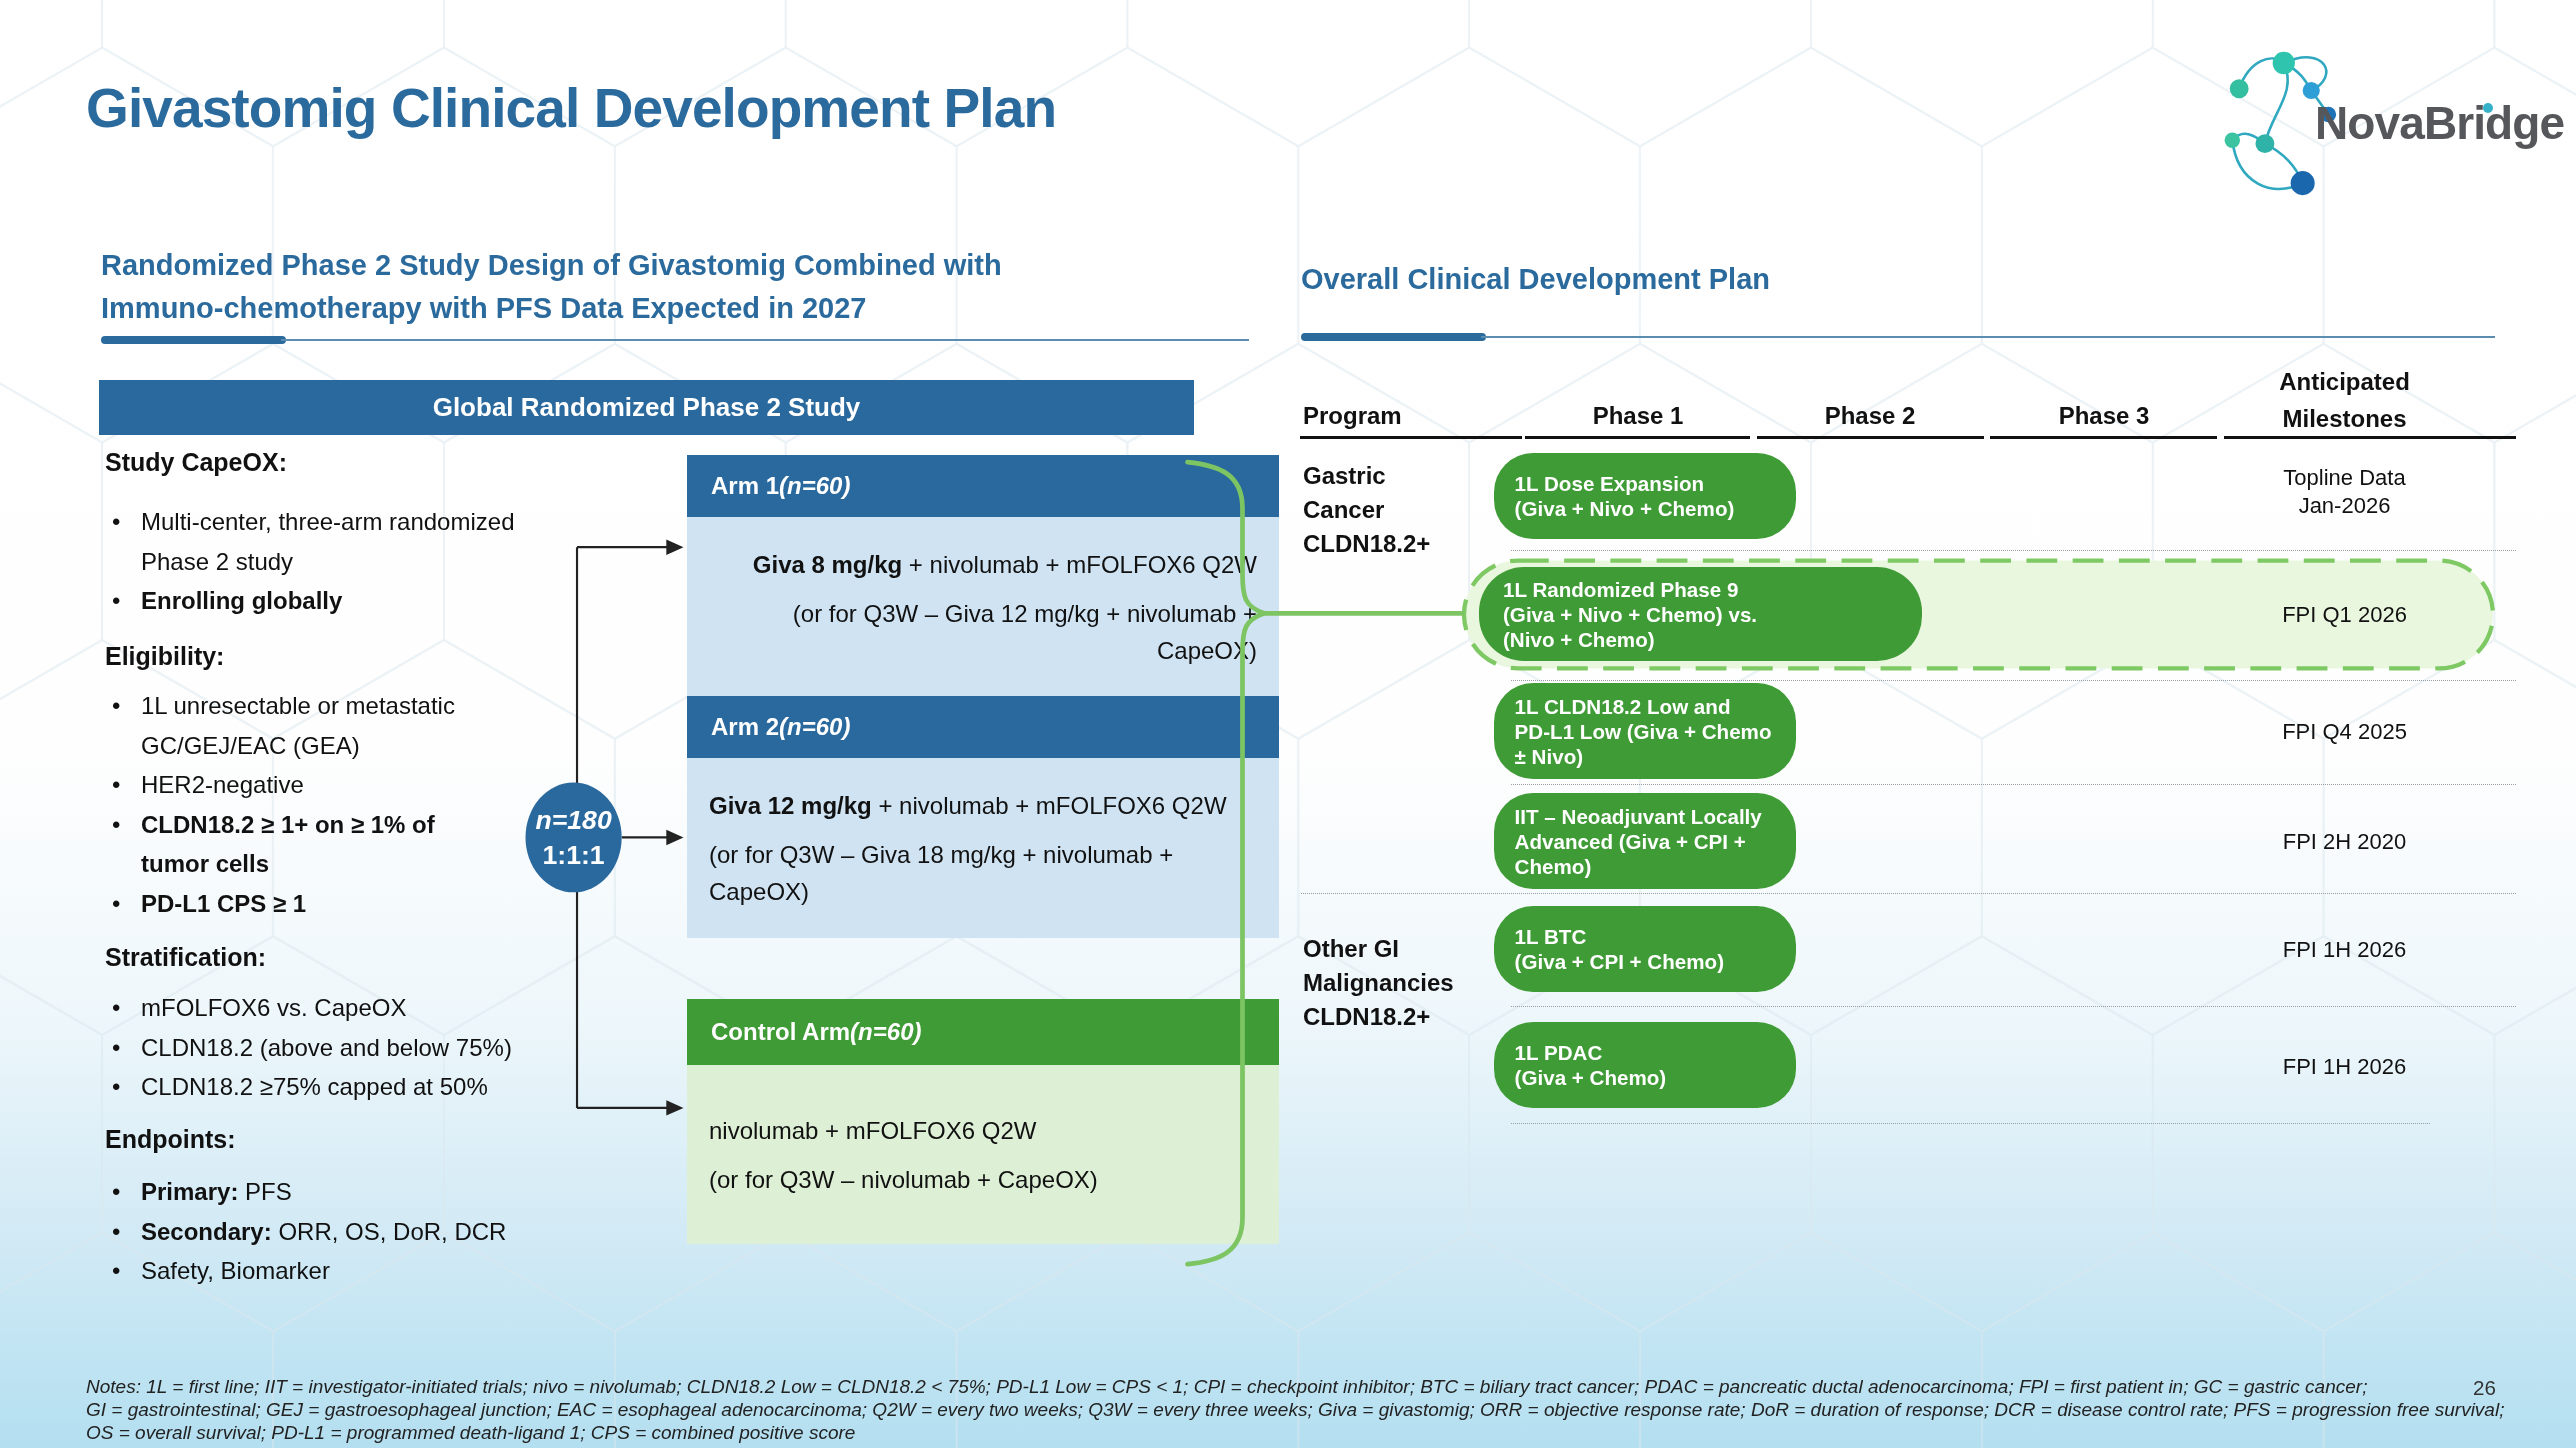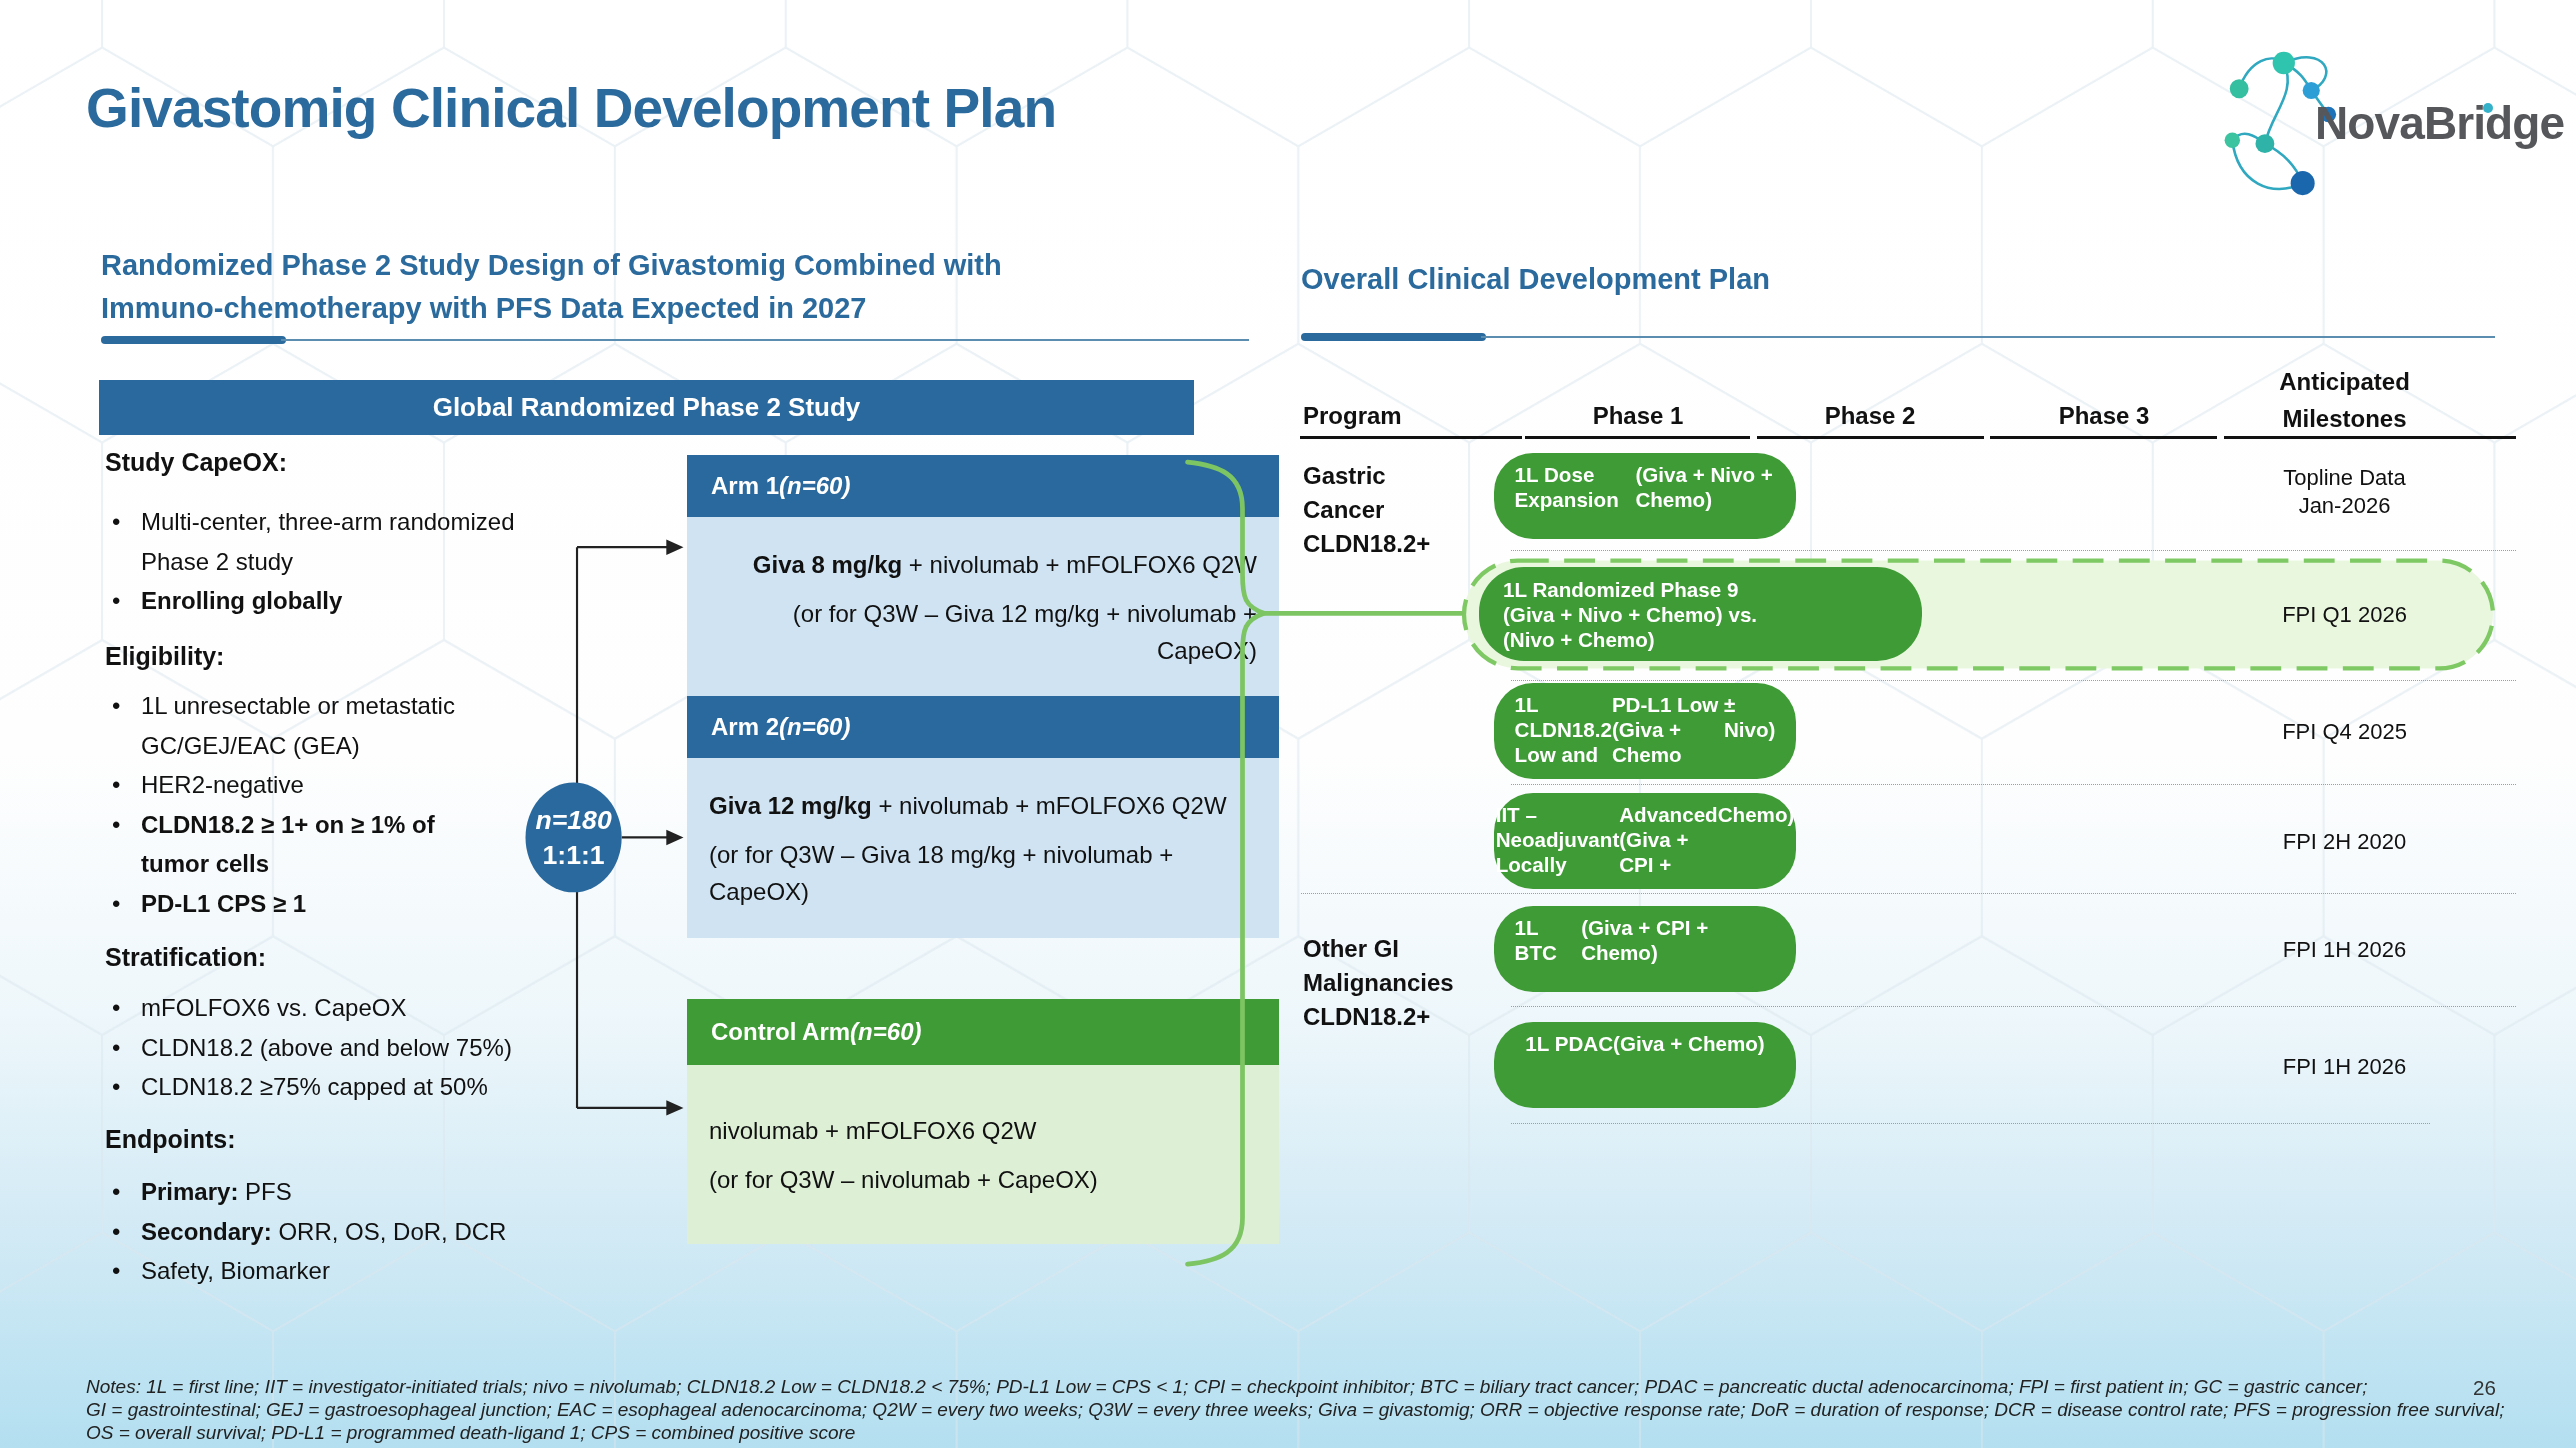--- a/index.html
+++ b/index.html
@@ -25,21 +25,21 @@
   .arm-body p{margin:0 0 12px;}
   .arm-body p:last-child{margin:0;}
   .blue .arm-header{background:#2a699d;}
   .blue .arm-body{background:#cfe3f2;}
   .green .arm-header{background:#3f9b35;}
   .green .arm-body{background:#ddf0d6;}
   .colhead{position:absolute;font-size:24px;font-weight:bold;color:#111;}
   .hline{position:absolute;top:436px;height:3.4px;background:#111;}
   .prog{position:absolute;left:1303px;font-size:24px;font-weight:bold;line-height:34px;color:#111;}
   .pill{position:absolute;left:1494px;width:302px;background:#3f9b35;border-radius:39px;color:#fff;
-        font-weight:bold;font-size:20.6px;line-height:25px;display:flex;flex-direction:row;
+        font-weight:bold;font-size:20.6px;line-height:25px;display:flex;flex-direction:column;
         justify-content:center;padding:8.6px 20.6px;box-sizing:border-box;}
   .capsule{position:absolute;left:1460px;top:558px;width:1037px;height:113px;}
   .capsule-pill{position:absolute;left:19px;top:9.4px;width:443px;height:94px;border-radius:45px;
         background:#3f9b35;color:#fff;font-weight:bold;font-size:20.6px;line-height:25px;
         display:flex;flex-direction:column;justify-content:center;padding:5.2px 24px;box-sizing:border-box;}
   .milestone{position:absolute;left:2207px;width:275px;text-align:center;font-size:22px;line-height:28px;color:#111;}
   .sep{position:absolute;border-top:1.7px dotted #98a0a6;height:0;}
   .note-line{position:absolute;left:86px;white-space:nowrap;font-style:italic;font-size:19px;color:#222;}
   .pagenum{position:absolute;left:2473px;top:1345px;font-size:20.6px;color:#333;}
   .logo{position:absolute;left:2215px;top:39px;width:361px;height:163px;}

